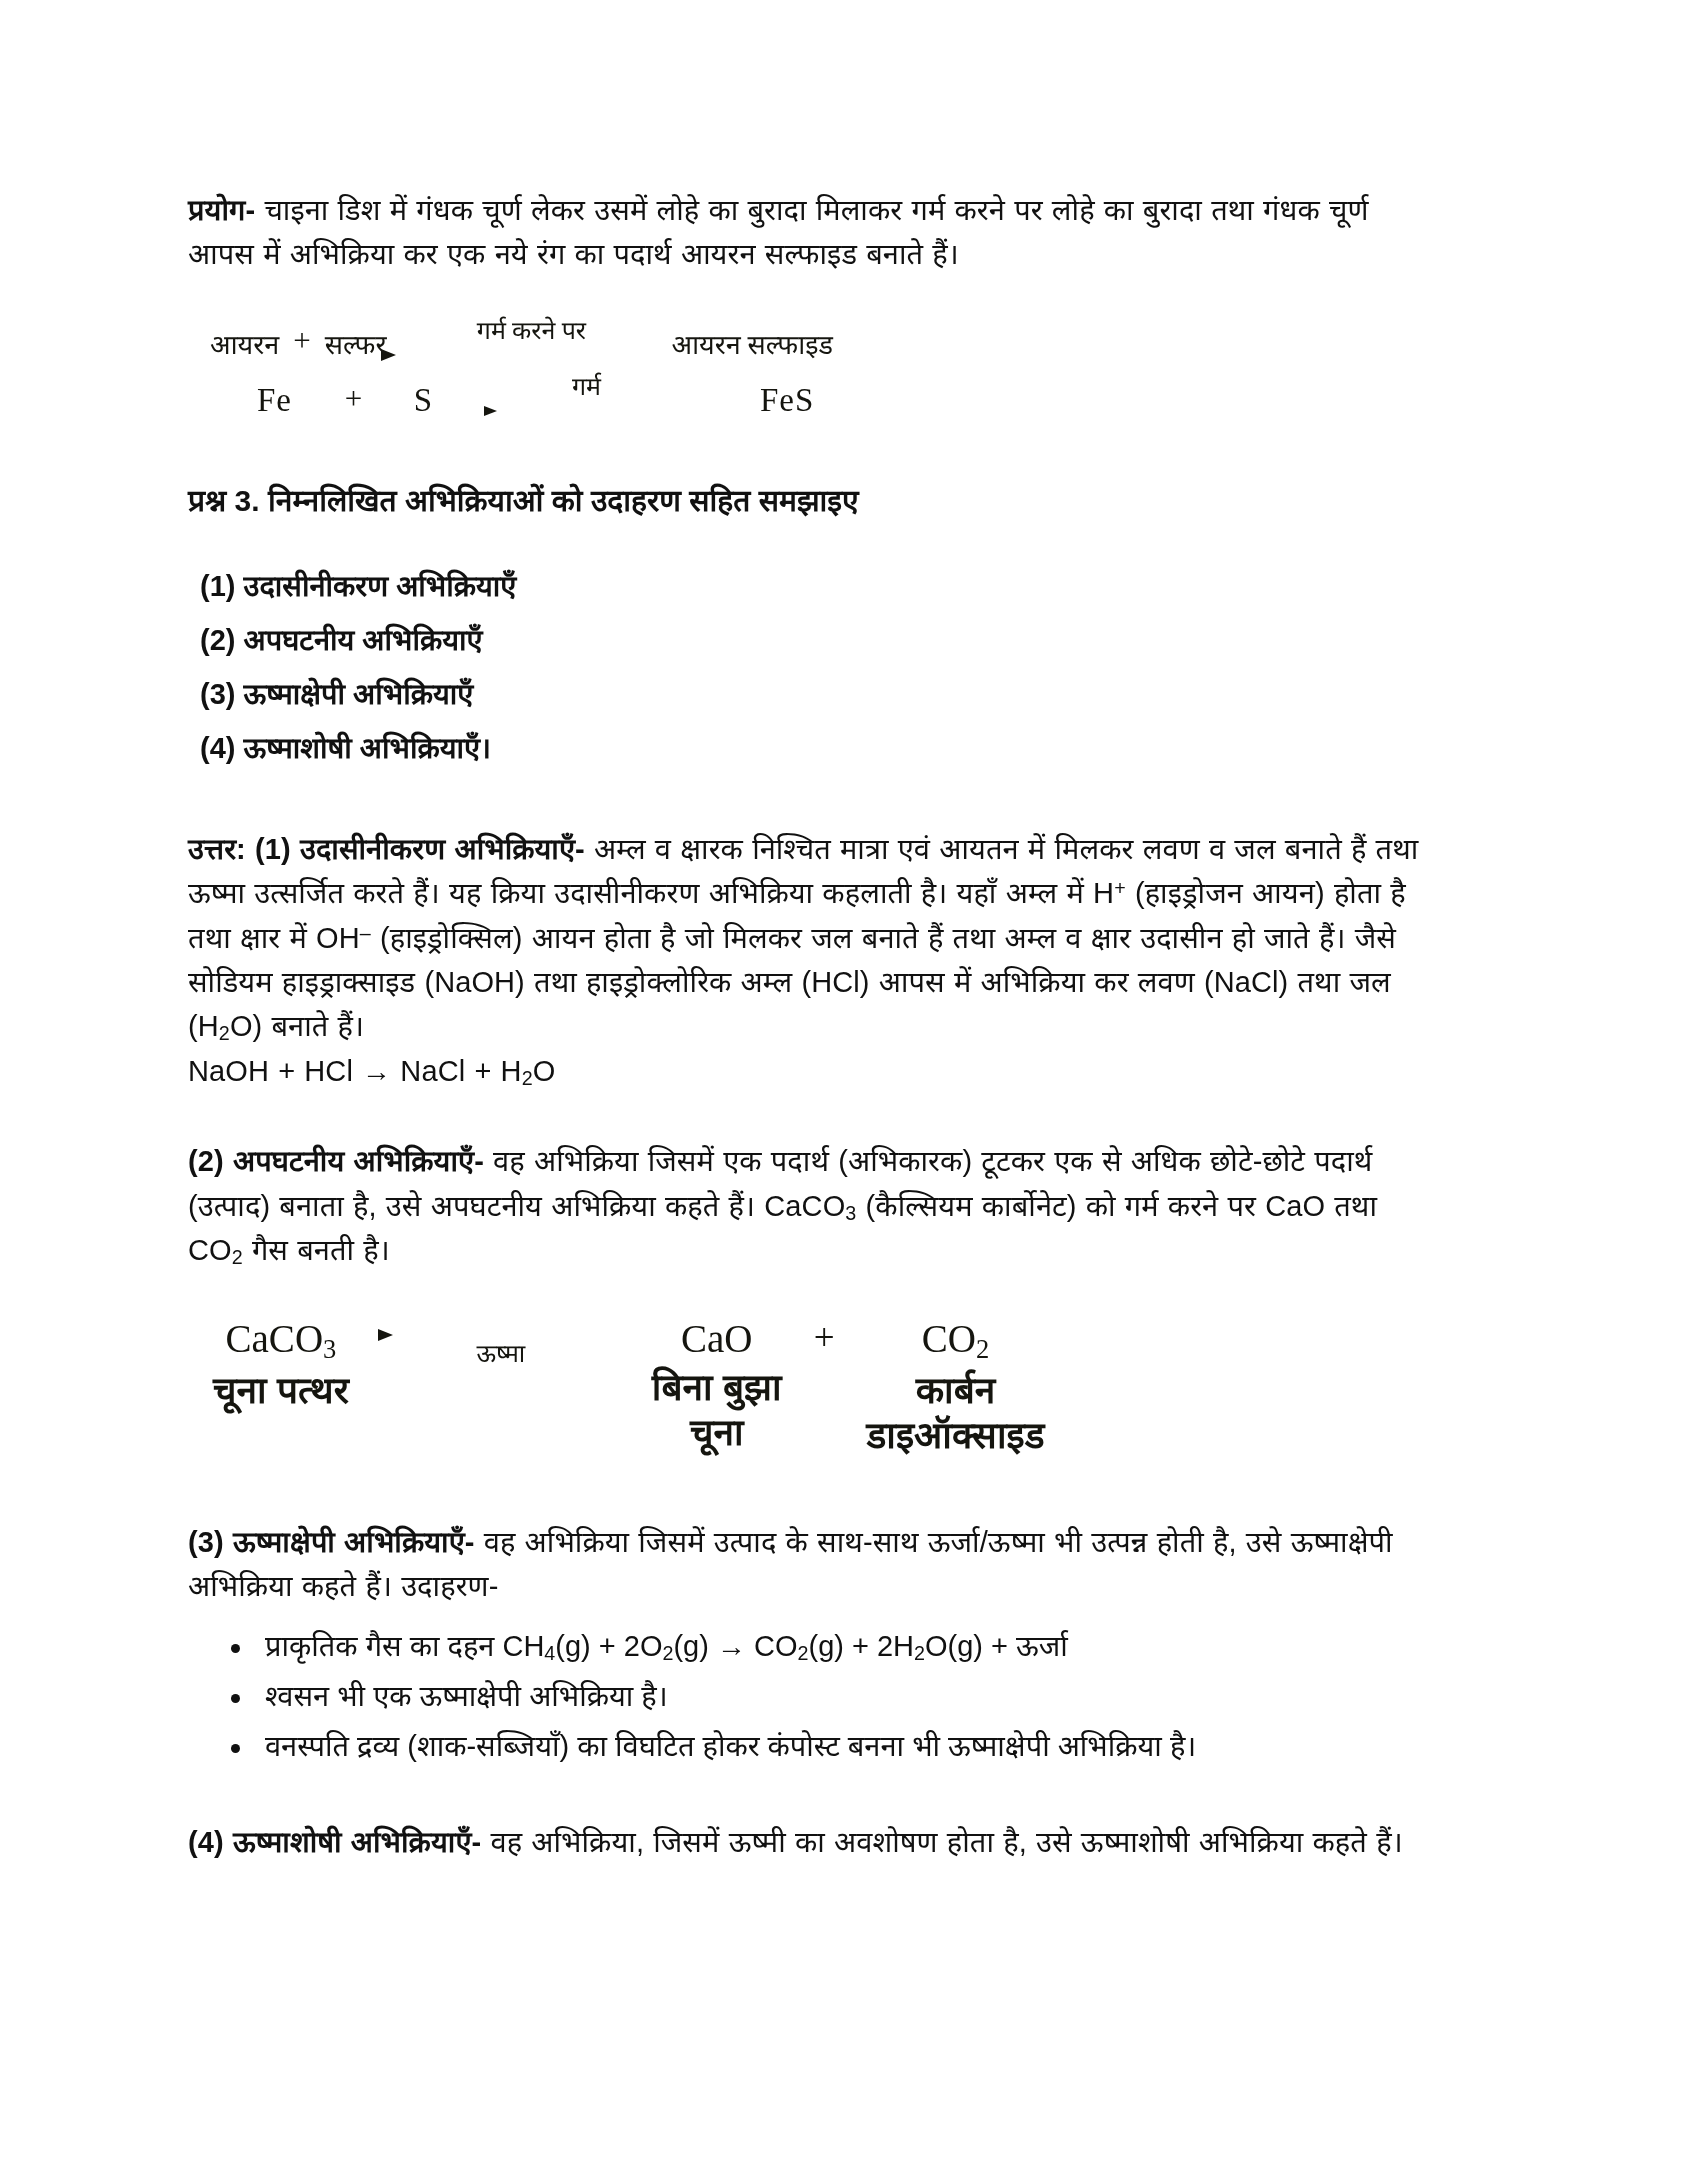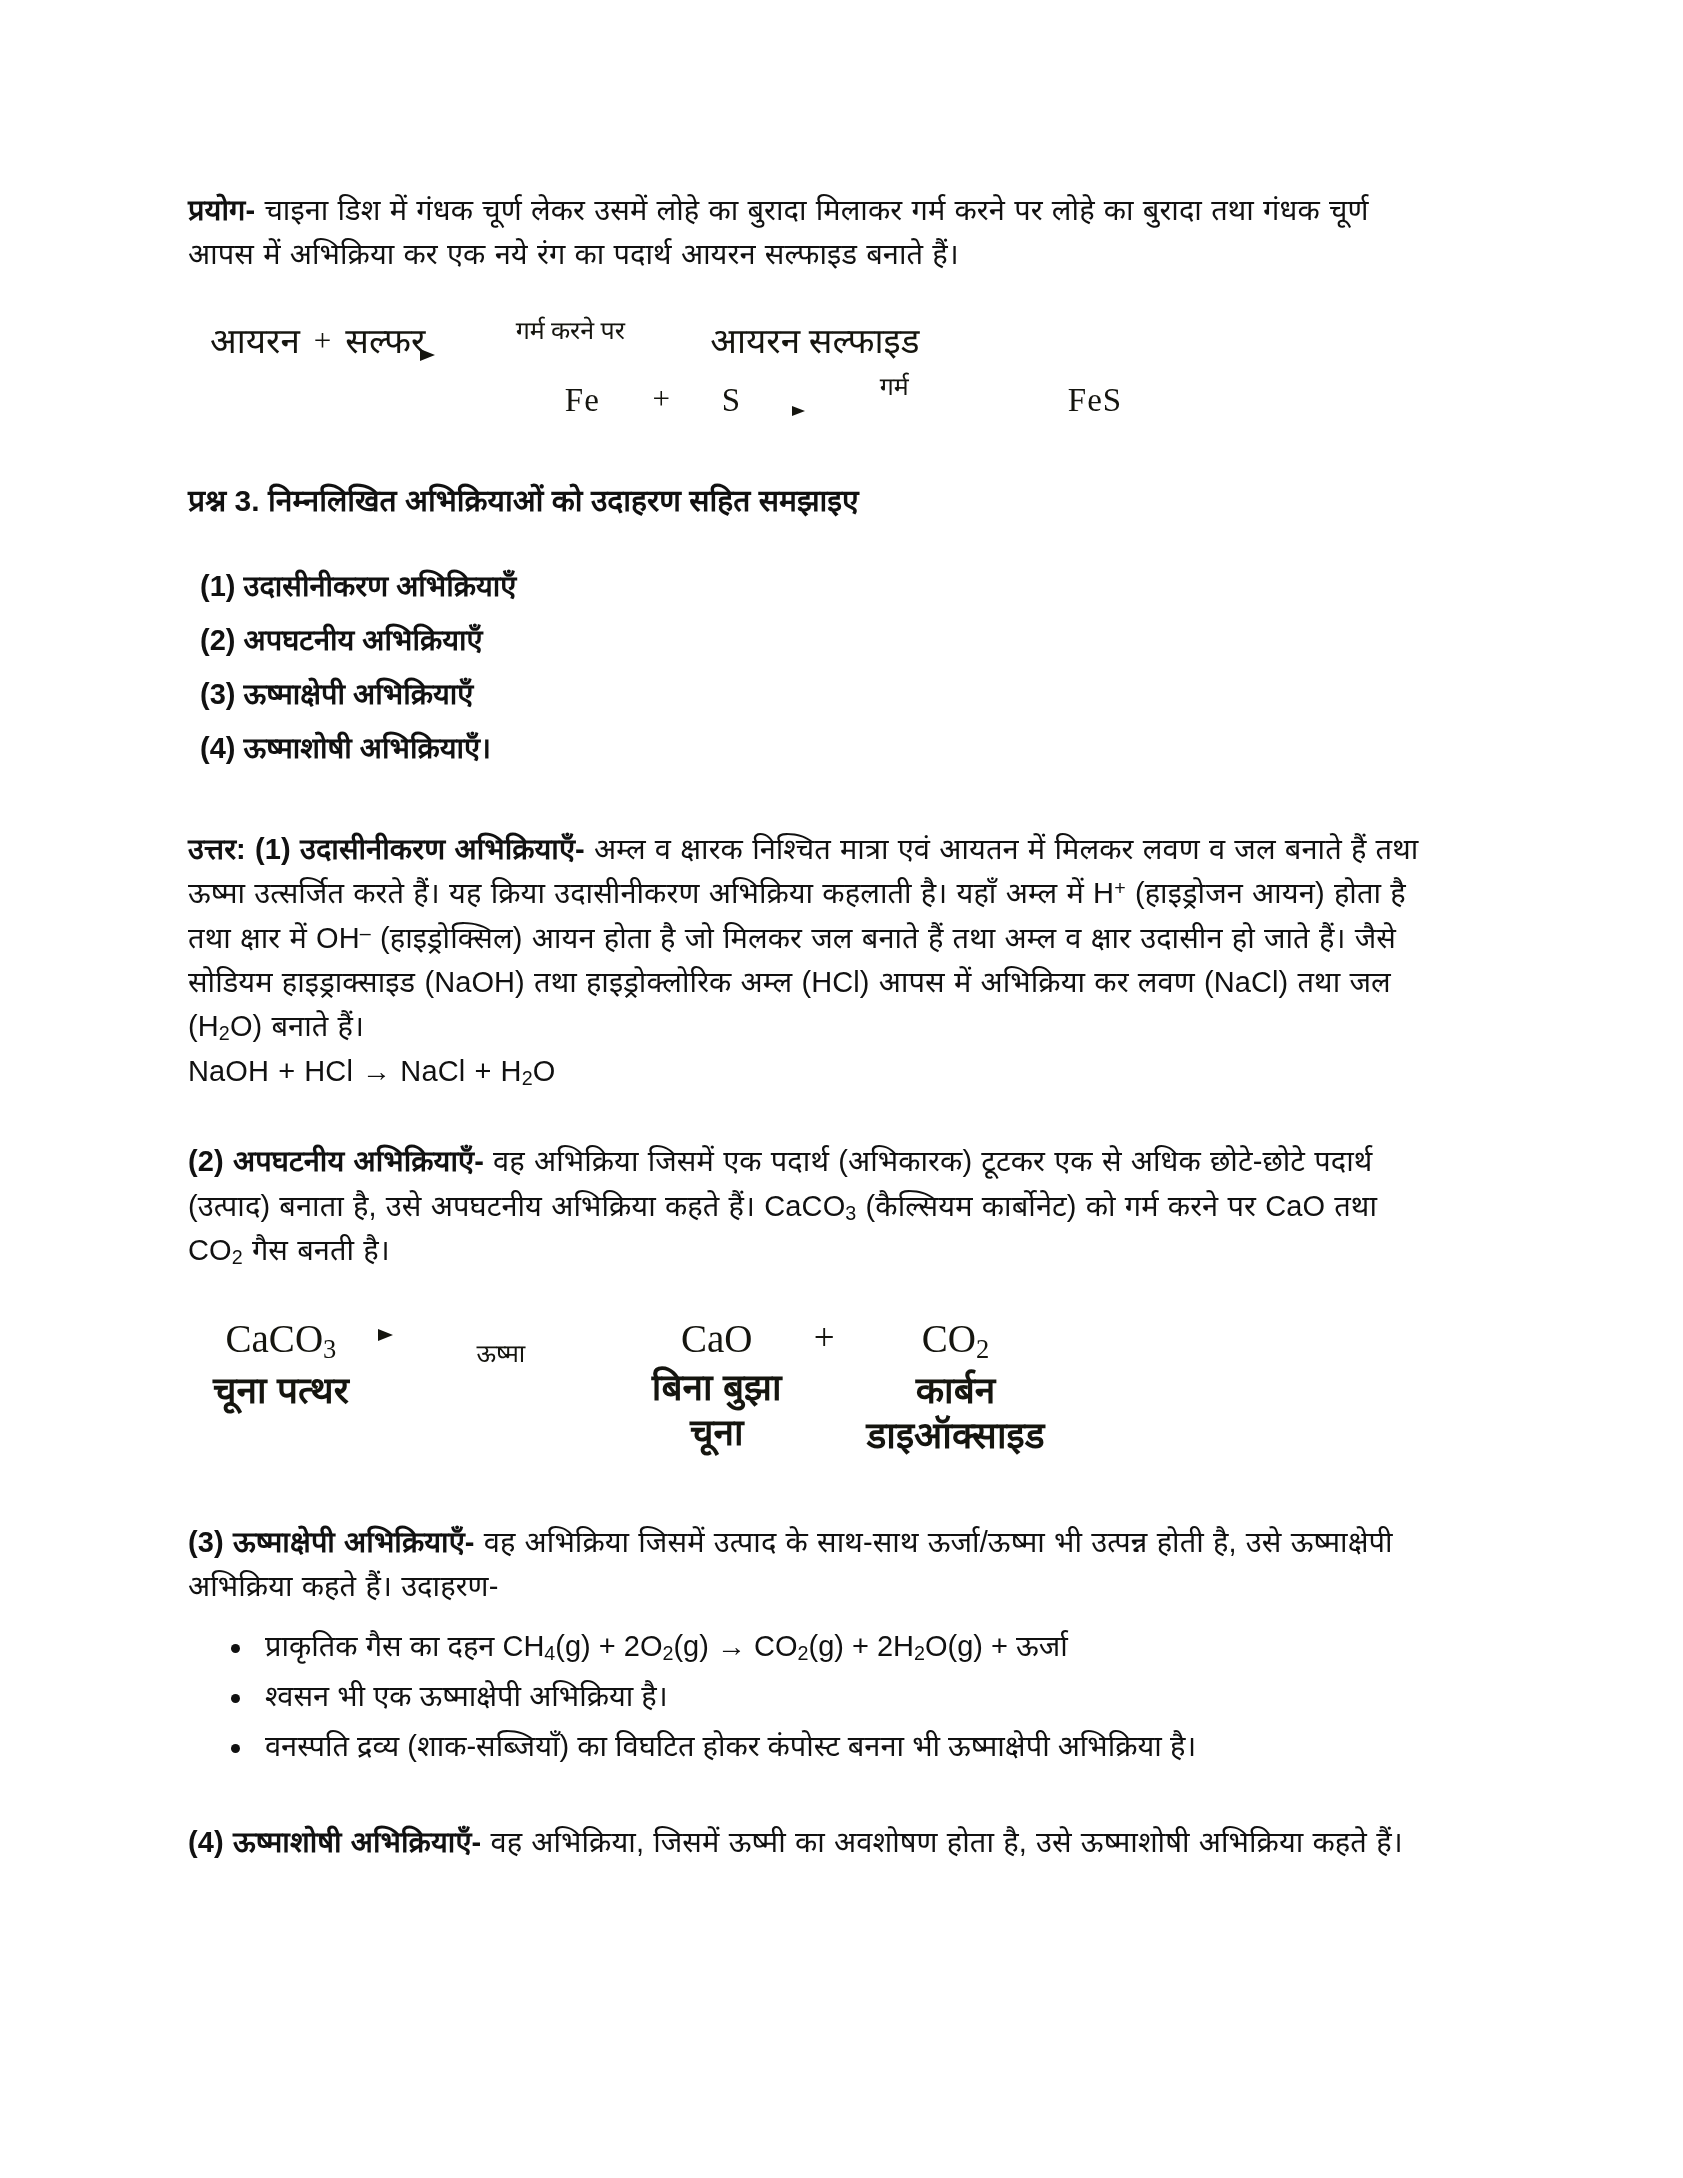--- a/index.html
+++ b/index.html
@@ -63,21 +63,21 @@
     color: #15150f;
   }
   .eq1 {
     margin-left: 22px;
   }
   .eq-row {
     display: flex;
     align-items: flex-end;
   }
   .eq-term {
-    font-size: 35px;
+    font-size: 27px;
     line-height: 1;
     white-space: nowrap;
   }
   .eq-term.sym {
     font-size: 33px;
     letter-spacing: 1px;
   }
   .eq-plus {
     font-size: 31px;
     padding: 0 14px;
@@ -198,21 +198,21 @@
         <span class="eq-term">आयरन</span>
         <span class="eq-plus">+</span>
         <span class="eq-term">सल्फर</span>
         <span class="arrow-wrap" style="width:267px; margin:0 10px 4px 8px;">
           <span class="arrow-label above">गर्म करने पर</span>
           <span class="arrow-line"></span>
         </span>
         <span class="eq-term">आयरन सल्फाइड</span>
       </div>
 
-      <div class="eq-row" style="margin-top:22px; padding-left:28px;justify-content:center;">
+      <div class="eq-row" style="margin-top:22px; padding-left:28px;">
         <span class="eq-term sym" style="width:73px; text-align:center;">Fe</span>
         <span class="eq-plus" style="width:57px; text-align:center;">+</span>
         <span class="eq-term sym" style="width:55px; text-align:center;">S</span>
         <span class="arrow-wrap arrow-thin" style="width:176px; margin:0 28px 6px 44px;">
           <span class="arrow-label above">गर्म</span>
           <span class="arrow-line"></span>
         </span>
         <span class="eq-term sym" style="margin-left:61px;">FeS</span>
       </div>
     </div>

